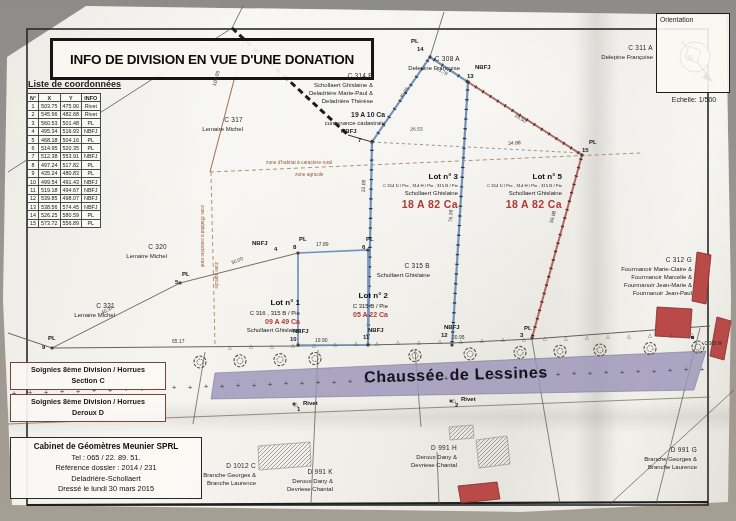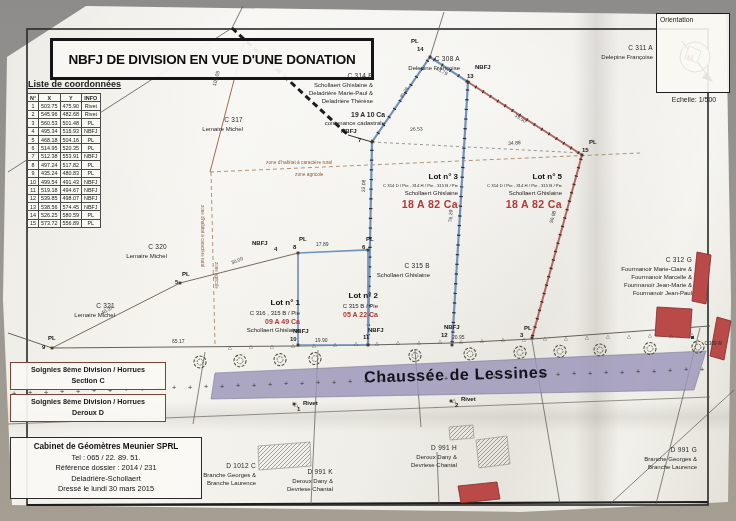--- a/index.html
+++ b/index.html
@@ -201,21 +201,21 @@
     <rect x="370.6" y="140.6" width="2.8" height="2.8" fill="#4a3a28"></rect>
     <rect x="428.6" y="55.6" width="2.8" height="2.8" fill="#4a3a28"></rect>
     <rect x="466.6" y="80.6" width="2.8" height="2.8" fill="#4a3a28"></rect>
     <rect x="580.6" y="153.6" width="2.8" height="2.8" fill="#4a3a28"></rect>
     <rect x="292.6" y="402.6" width="2.8" height="2.8" fill="#4a3a28"></rect>
     <rect x="449.6" y="399.6" width="2.8" height="2.8" fill="#4a3a28"></rect>
   </svg>
 
 <div id="overlay">
   <div id="title-box">
-    <span>NBFJ DE DIVISION EN VUE D'UNE DONATION</span>
+    <span>INFO DE DIVISION EN VUE D'UNE DONATION</span>
   </div>
 
   <div id="coord-heading">Liste de coordonnées</div>
   <table id="coord-table">
     <thead>
       <tr>
         <th>N°</th>
         <th>X</th>
         <th>Y</th>
         <th>INFO</th>
@@ -386,21 +386,21 @@
     <div>Branche Georges &amp;</div>
     <div>Branche Laurence</div>
   </div>
 
   <div class="plabel" style="left:195px;top:298px;width:105px">
     <div class="lot-title">Lot n° 1</div>
     <div class="lot-sub">C 316 , 315 B / Pie</div>
     <div class="area-red">09 A 49 Ca</div>
     <div class="lot-sub">Schollaert Ghislaine</div>
   </div>
-  <div class="plabel" style="left:288px;top:291px;width:90px">
+  <div class="plabel" style="left:298px;top:291px;width:90px">
     <div class="lot-title">Lot n° 2</div>
     <div class="lot-sub">C 315 B / Pie</div>
     <div class="area-red">05 A 22 Ca</div>
   </div>
   <div class="plabel" style="left:352px;top:172px;width:106px">
     <div class="lot-title">Lot n° 3</div>
     <div class="lot-sub-sm">C 314 D / Pie , 314 H / Pie , 315 B / Pie</div>
     <div class="lot-sub">Schollaert Ghislaine</div>
     <div class="area-red-lg">18 A 82 Ca</div>
   </div>

